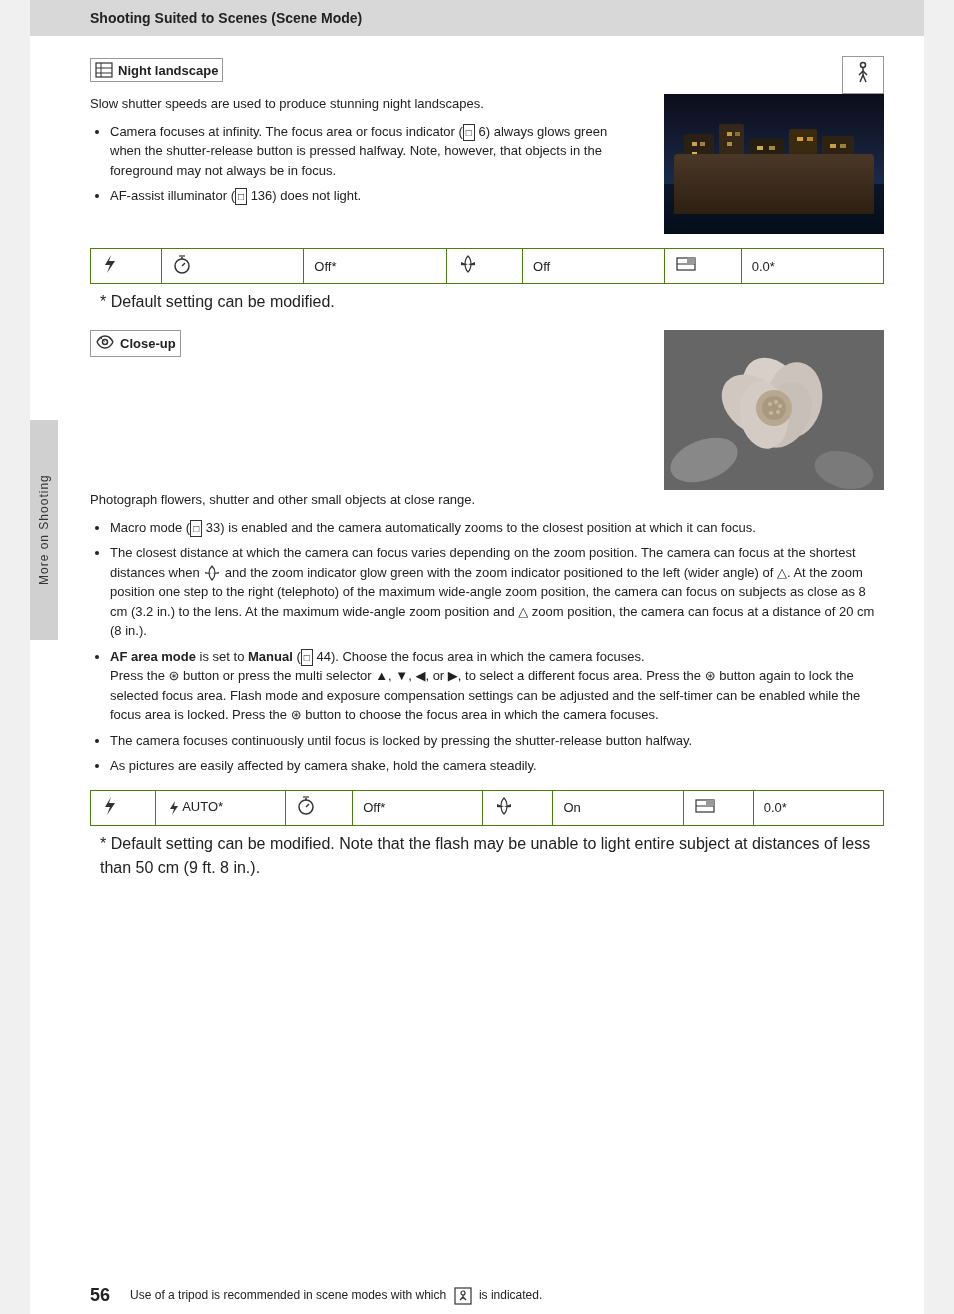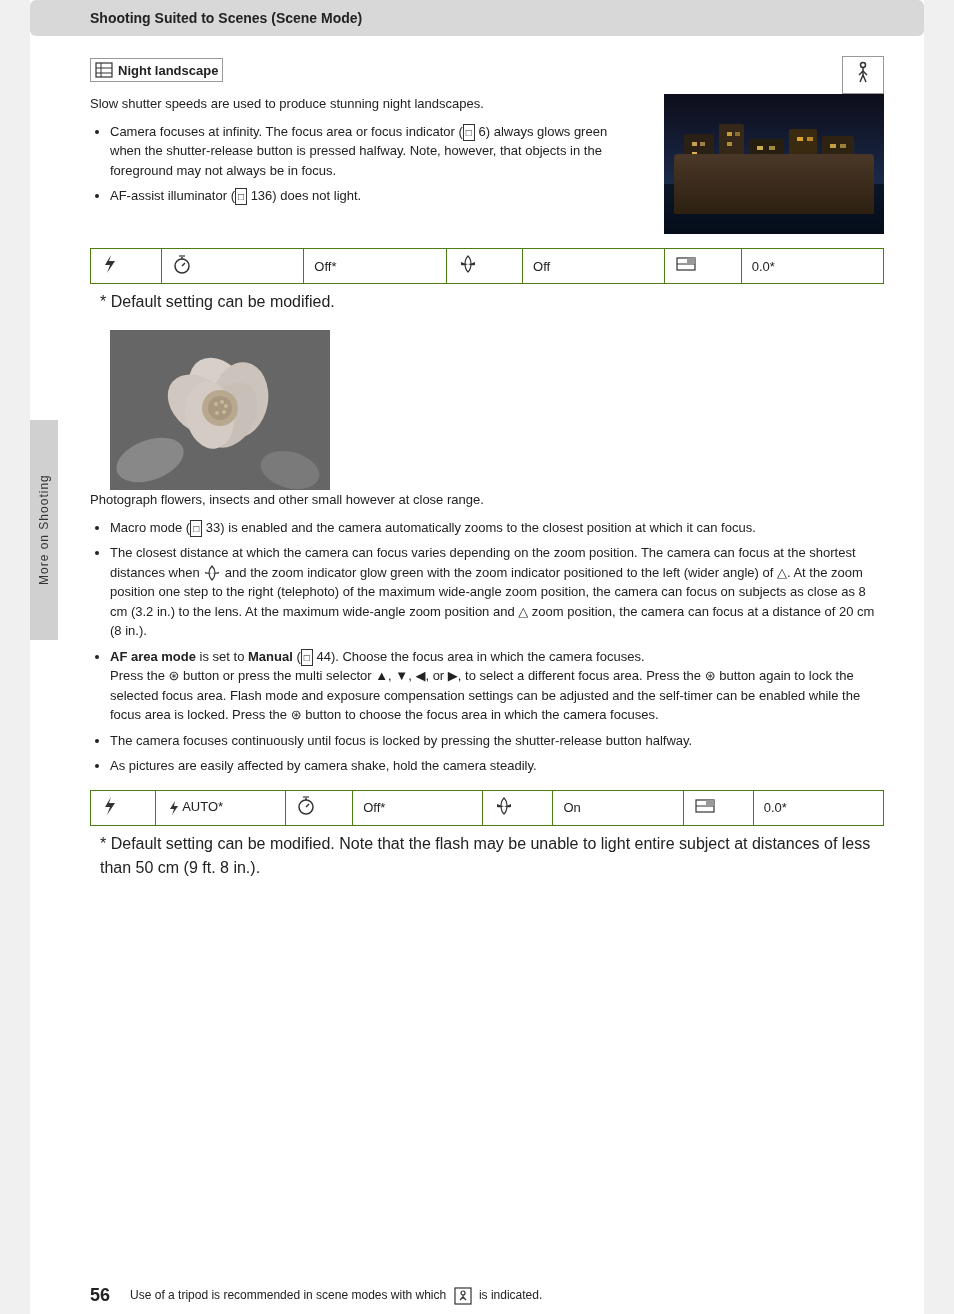--- a/index.html
+++ b/index.html
@@ -20,21 +20,20 @@
       min-height: 1314px;
       position: relative;
     }
     
     .page-header {
       background: #d8d8d8;
       margin: -30px -40px 20px -60px;
       padding: 10px 40px 10px 60px;
       font-weight: bold;
       font-size: 14px;
-      border-radius: 6px;
     }
     
     .side-tab {
       position: absolute;
       left: 0;
       top: 420px;
       width: 28px;
       height: 220px;
       background: #d0d0d0;
       display: flex;
@@ -323,20 +322,33 @@
     </tbody>
       </table>
 
     <p class="footnote">*  Default setting can be modified.</p>
 
   </div>
 
   <div class="section-wrapper">
 
     <div style="display:flex; align-items:flex-start;">
+      <div style="flex:1;">
+        <div class="section-title-box">
+          <span style="margin-right:5px;">
+            <svg width="20" height="16" viewBox="0 0 20 16">
+              <path d="M2 8 Q5 2 10 2 Q15 2 18 8" fill="none" stroke="#333" stroke-width="1.5"></path>
+              <path d="M2 8 Q5 14 10 14 Q15 14 18 8" fill="none" stroke="#333" stroke-width="1.5"></path>
+              <circle cx="10" cy="8" r="2.5" fill="none" stroke="#333" stroke-width="1.5"></circle>
+              <path d="M6 4 Q8 6 10 8" fill="none" stroke="#333" stroke-width="1" stroke-dasharray="2,1"></path>
+            </svg>
+          </span>
+          <span>Close-up</span>
+        </div>
+      </div>
       <div class="photo-box-2">
         <svg width="220" height="160" viewBox="0 0 220 160">
           <defs>
             <radialGradient id="bgFlower" cx="50%" cy="50%" r="50%">
               <stop offset="0%" stop-color="#888"></stop>
               <stop offset="100%" stop-color="#333"></stop>
             </radialGradient>
             <radialGradient id="petalGrad" cx="50%" cy="50%" r="50%">
               <stop offset="0%" stop-color="#e8e0d8"></stop>
               <stop offset="100%" stop-color="#b0a090"></stop>
@@ -359,21 +371,21 @@
           <circle cx="106" cy="74" r="2" fill="#c8b898"></circle>
           <circle cx="112" cy="72" r="2" fill="#c8b898"></circle>
           <circle cx="116" cy="76" r="2" fill="#c8b898"></circle>
           <circle cx="114" cy="82" r="2" fill="#c8b898"></circle>
           <circle cx="107" cy="83" r="2" fill="#c8b898"></circle>
         </svg>
       </div>
     </div>
 
     <div>
-      <p>Photograph flowers, insects and other small however at close range.</p>
+      <p>Photograph flowers, shutter and other small objects at close range.</p>
       <ul>
         <li>Macro mode (<span class="sym-book">□</span> 33) is enabled and the camera automatically zooms to the closest position at which it can focus.</li>
         <li>The closest distance at which the camera can focus varies depending on the zoom position. The camera can focus at the shortest distances when
           <svg width="18" height="16" viewBox="0 0 18 16" style="display:inline-block;vertical-align:middle;">
               <path d="M9 1 Q12 4 12 8 Q12 12 9 15 Q6 12 6 8 Q6 4 9 1Z" fill="none" stroke="#333" stroke-width="1.2"></path>
               <path d="M2 7 Q5 8 9 8 Q5 9 2 8.5Z" fill="#333"></path>
               <path d="M16 7 Q13 8 9 8 Q13 9 16 8.5Z" fill="#333"></path>
             </svg>
           and the zoom indicator glow green with the zoom indicator positioned to the left (wider angle) of △.
           <span class="full-width-text">At the zoom position one step to the right (telephoto) of the maximum wide-angle zoom position, the camera can focus on subjects as close as 8 cm (3.2 in.) to the lens. At the maximum wide-angle zoom position and △ zoom position, the camera can focus at a distance of 20 cm (8 in.).</span>

